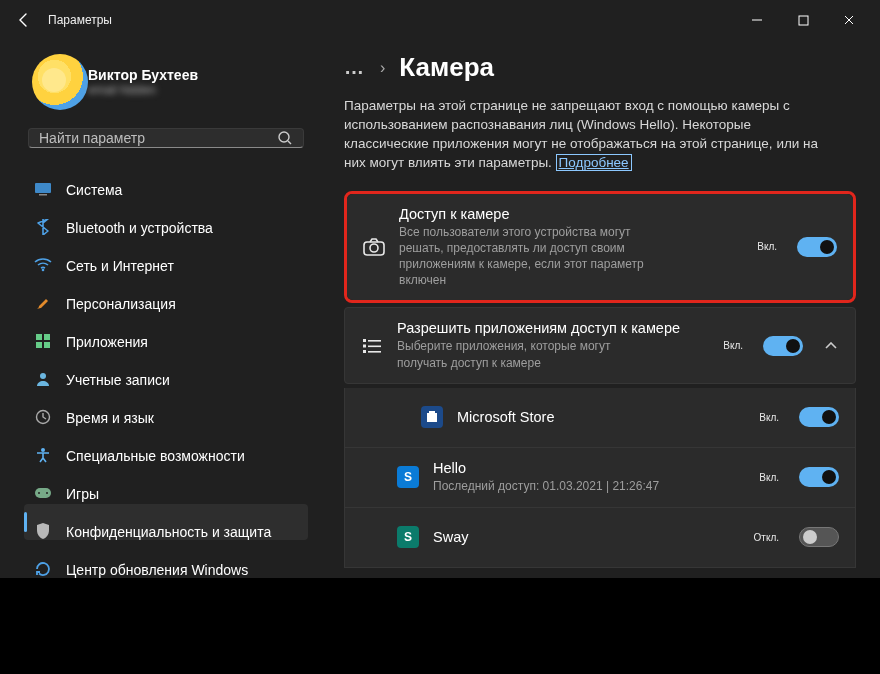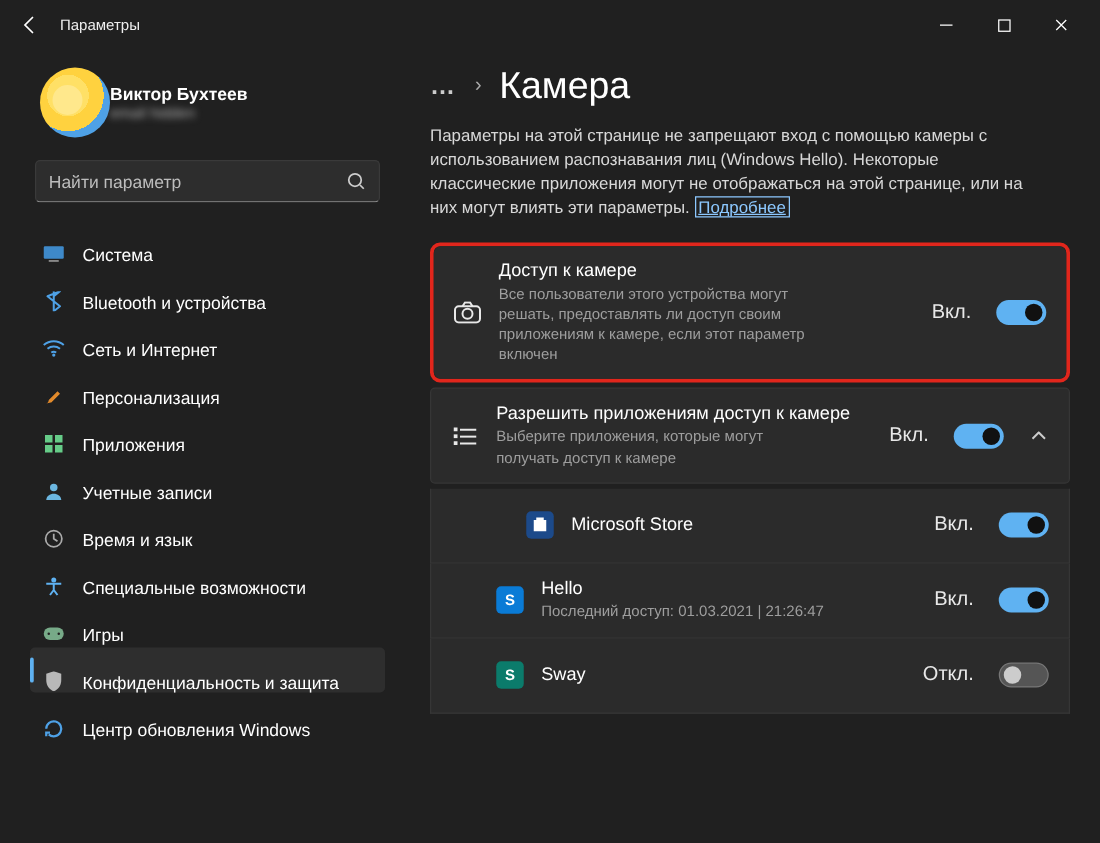--- a/index.html
+++ b/index.html
@@ -1,17 +1,17 @@
 <!DOCTYPE html>
 <html><head>
 <meta charset="utf-8">
 <style>
   * { box-sizing: border-box; margin: 0; padding: 0; font-family: "Segoe UI", Arial, sans-serif; }
   body { background: #000; width: 880px; height: 674px; overflow: hidden; }
-  .window { width: 880px; height: 674px; background: #202020; color: #fff; position: relative; display: flex; flex-direction: column; }
+  .window { width: 880px; height: 578px; background: #202020; color: #fff; position: relative; display: flex; flex-direction: column; }
   .titlebar { height: 40px; display: flex; align-items: center; padding: 0 8px; }
   .titlebar .back { width: 32px; height: 32px; display: flex; align-items: center; justify-content: center; color: #fff; }
   .titlebar .title { font-size: 12px; margin-left: 8px; color: #eee; }
   .titlebar .spacer { flex: 1; }
   .titlebar .winbtn { width: 46px; height: 32px; display: flex; align-items: center; justify-content: center; color: #fff; }
   .body { flex: 1; display: flex; overflow: hidden; }
   .sidebar { width: 320px; padding: 8px 12px 0 24px; display: flex; flex-direction: column; }
   .profile { display: flex; align-items: center; padding: 6px 8px 14px 8px; }
   .avatar { width: 56px; height: 56px; border-radius: 50%; background: radial-gradient(circle at 40% 40%, #ffe066 0 35%, #ffd23f 35% 60%, #4ea1e6 60% 100%); position: relative; overflow: hidden; }
   .avatar::after { content:""; position:absolute; left:10px; top:14px; width:24px; height:24px; border-radius:50%; background:#fff; opacity:.25;}
@@ -22,30 +22,30 @@
   .search input::placeholder { color: #bdbdbd; }
   .navlist { display: flex; flex-direction: column; gap: 2px; }
   .navitem { display: flex; align-items: flex-end; gap: 14px; height: 36px; padding: 0 10px; border-radius: 4px; font-size: 14px; position: relative; }
   .navitem .ico { width: 18px; height: 18px; display: flex; align-items: center; justify-content: center; }
   .navitem.selected { background: #2e2e2e; }
   .navitem.selected::before { content: ""; position: absolute; left: 0; top: 8px; bottom: 8px; width: 3px; background: #5fb2f2; border-radius: 2px; }
   .content { flex: 1; padding: 4px 24px 0 24px; overflow: hidden; }
   .breadcrumb { display: flex; align-items: center; gap: 14px; margin: 8px 0 14px 0; }
   .more { font-size: 20px; font-weight: 700; color: #ccc; letter-spacing: 2px; }
   .chevronbc { font-size: 16px; color: #aaa; }
-  .pagetitle { font-size: 30px; font-weight: 400; text-align: center; }
+  .pagetitle { font-size: 26px; font-weight: 700; text-align: center; }
   .intro { font-size: 13.5px; color: #d8d8d8; line-height: 1.4; max-width: 480px; }
   .link { color: #8cc8ff; text-decoration: underline; border: 1px solid #8cc8ff; padding: 0 2px; }
   .cards { margin-top: 18px; display: flex; flex-direction: column; gap: 4px; }
   .card { background: #2b2b2b; border: 1px solid #363636; border-radius: 4px; padding: 12px 16px; display: flex; align-items: center; gap: 14px; min-height: 60px; }
   .card .ico { width: 22px; display: flex; justify-content: center; color: #e8e8e8; }
   .card .txt { flex: 1; }
   .card .ttl { font-size: 14.5px; }
   .card .sub { font-size: 12px; color: #9e9e9e; line-height: 1.35; margin-top: 2px; max-width: 260px; }
-  .card .state { font-size: 16px; color: #e8e8e8; margin-right: 6px; }
+  .card .state { font-size: 10px; color: #e8e8e8; margin-right: 6px; }
   .toggle { width: 40px; height: 20px; border-radius: 10px; position: relative; }
   .toggle.on { background: #5fb2f2; }
   .toggle.on::after { content:""; position:absolute; right:3px; top:3px; width:14px; height:14px; border-radius:50%; background:#111; }
   .toggle.off { background: #555; border: 1px solid #777; }
   .toggle.off::after { content:""; position:absolute; left:3px; top:2px; width:14px; height:14px; border-radius:50%; background:#ccc; }
   .highlight { border: 3px solid #e1261c; border-radius: 8px; padding: 0; }
   .highlight .card { border: none; background: #2b2b2b; border-radius: 6px; }
   .appicon { width: 22px; height: 22px; border-radius: 4px; display:flex; align-items:center; justify-content:center; font-size:12px; font-weight:700; color:#fff; }
   .expand { width: 16px; display:flex; justify-content:center; color:#ccc; margin-left:6px; }
   .sublist .card { background:#2b2b2b; border-top:none; border-radius:0; }

